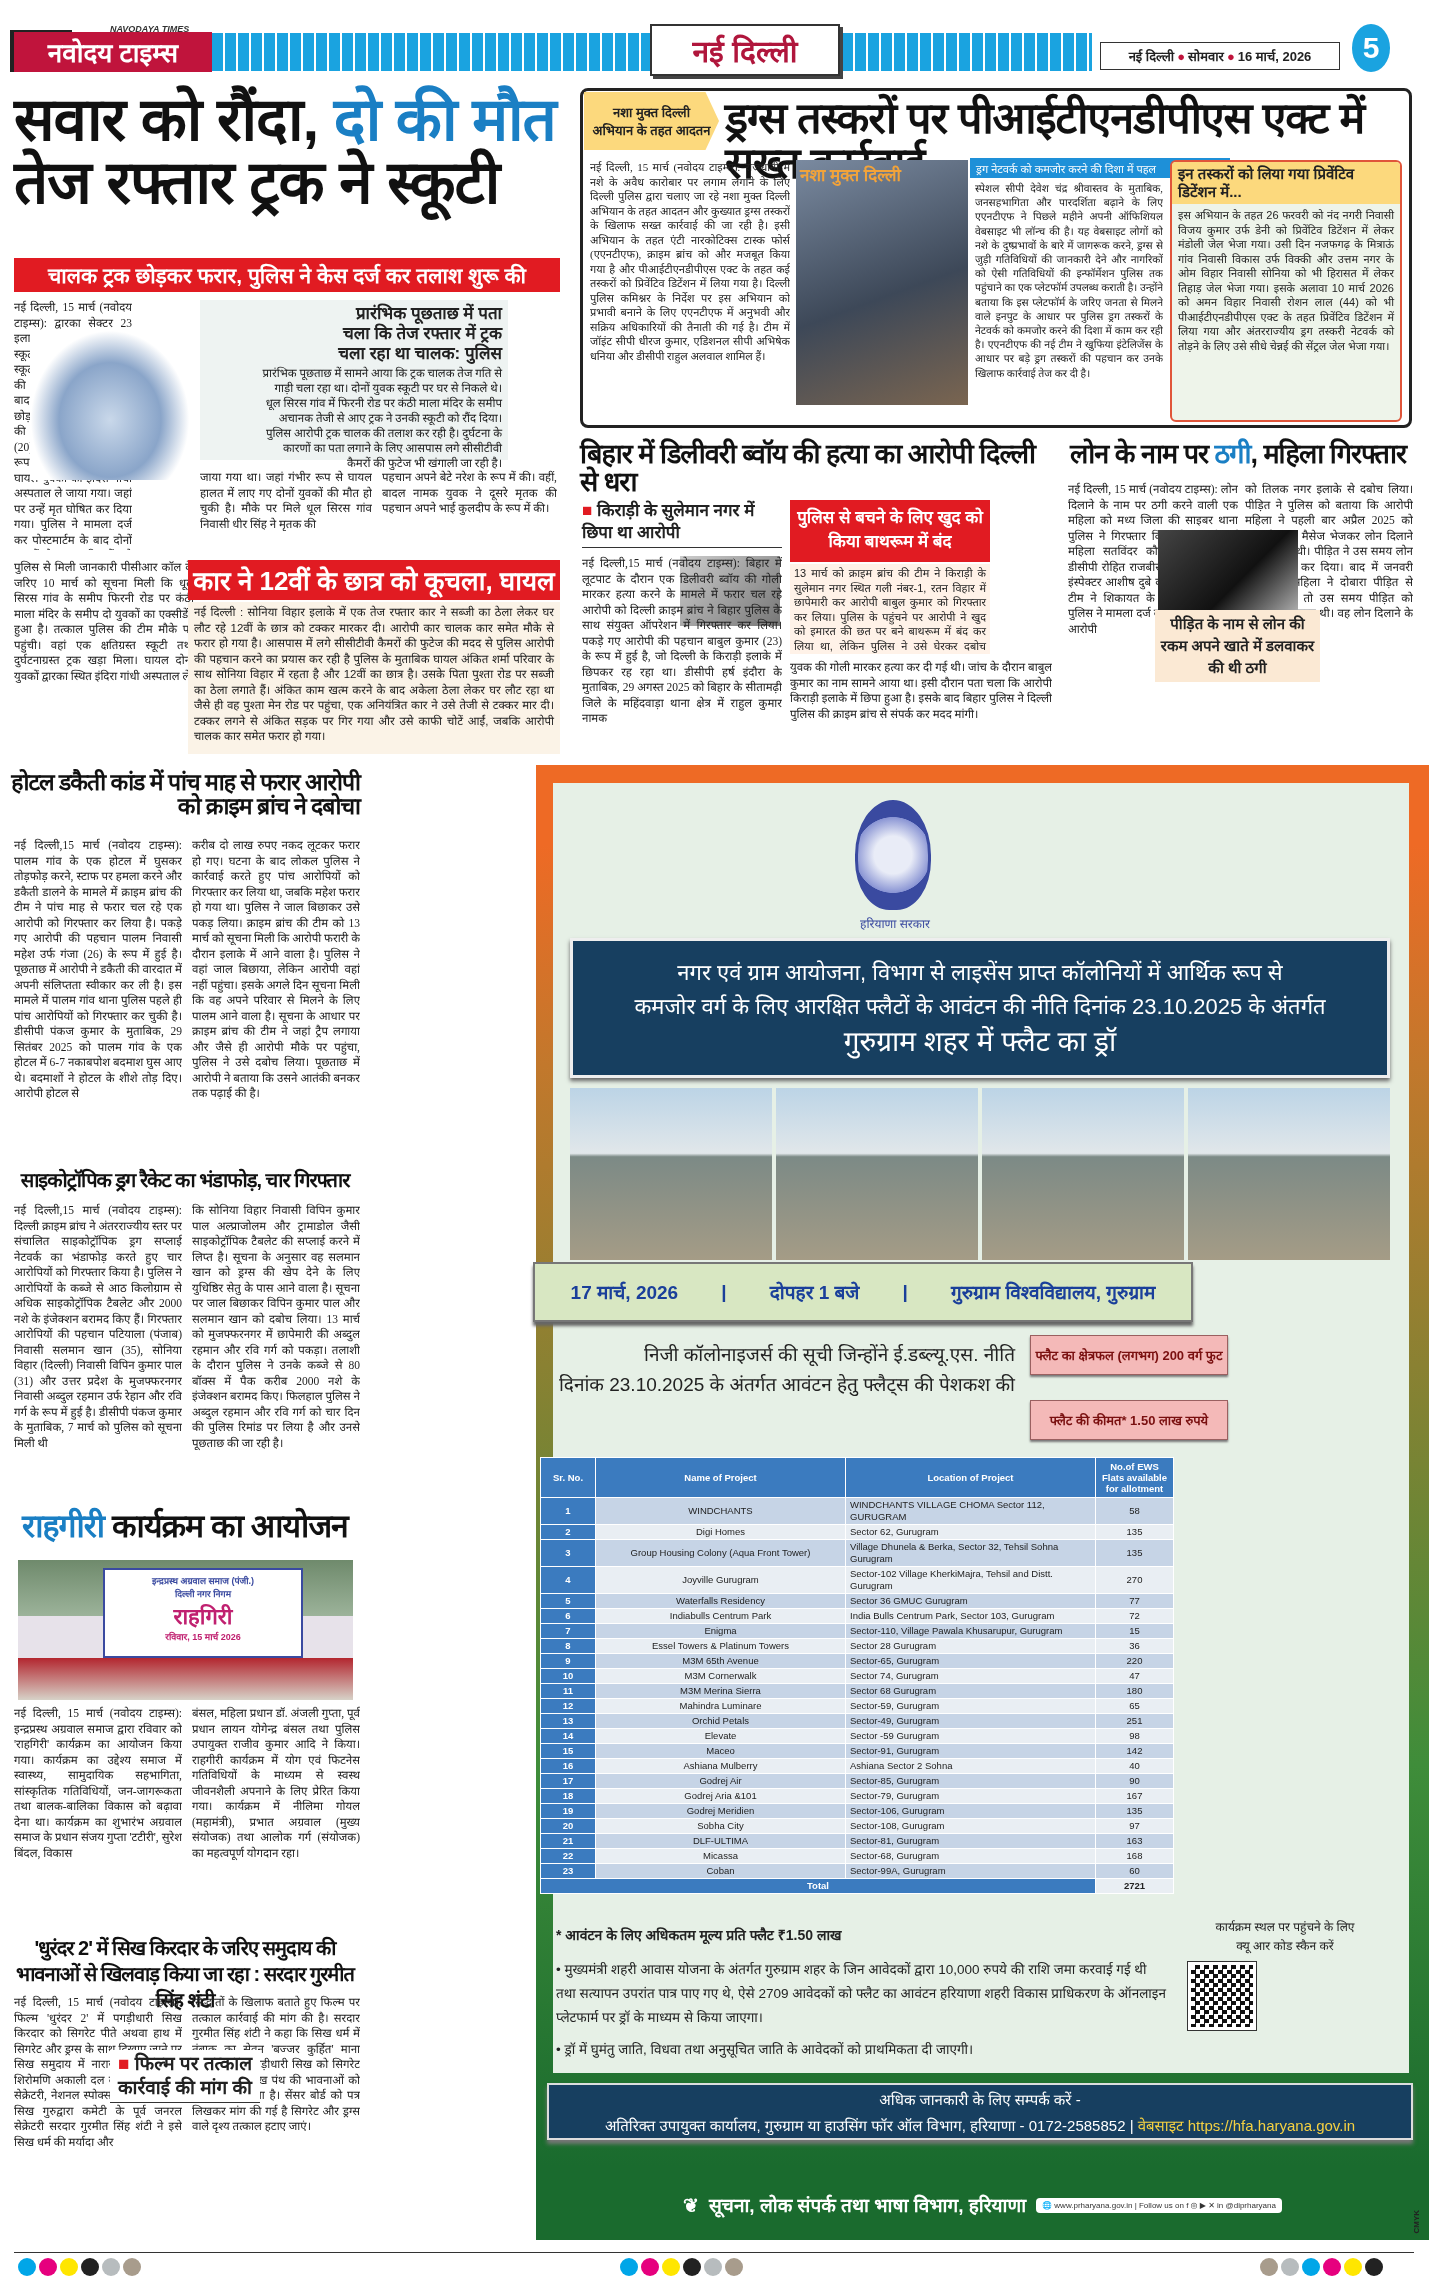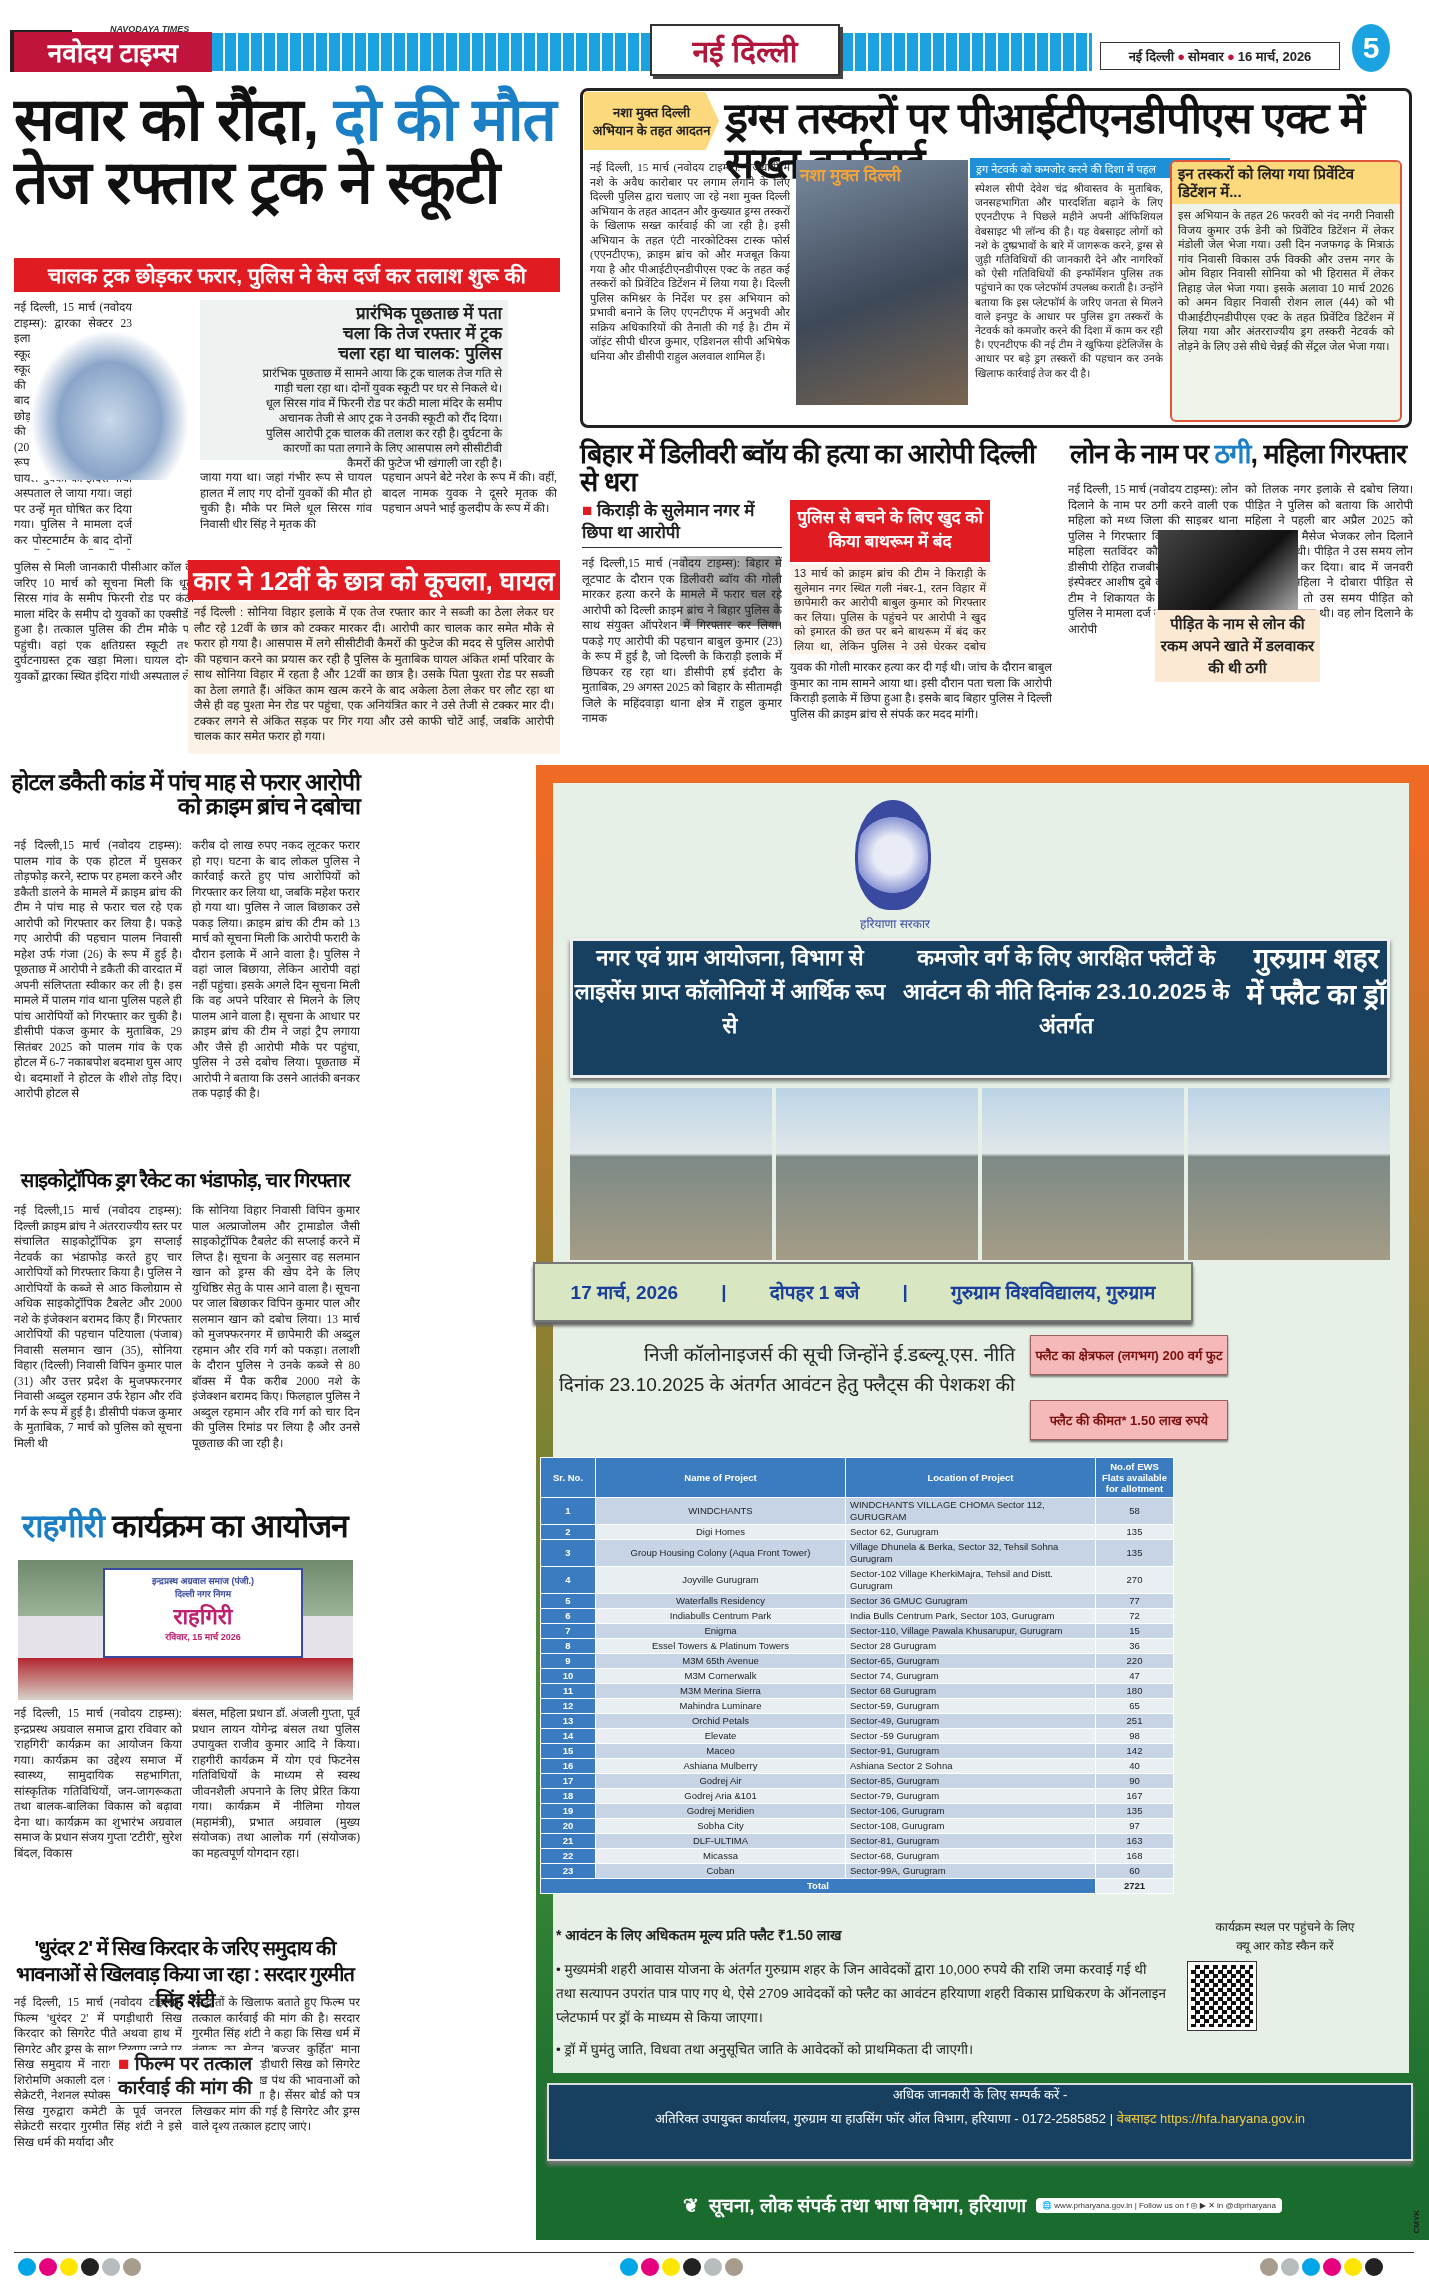--- a/index.html
+++ b/index.html
@@ -23,37 +23,37 @@
 .drug-tag{left:584px;top:92px;width:135px;height:58px;background:#fcd97d;font-size:13px;font-weight:bold;display:flex;flex-direction:column;align-items:center;justify-content:center;clip-path:polygon(0 0,90% 0,100% 50%,90% 100%,0 100%)}
 .drug-img{left:796px;top:160px;width:172px;height:245px;background:linear-gradient(160deg,#7a8aa0,#3d4858 55%,#7a6550)}
 .drug-img-title{left:800px;top:163px;font-size:17px;font-weight:bold;color:#f2a33a}
 .drug-sub{left:970px;top:158px;width:260px;height:20px;background:#1e90d8;color:#fff;font-size:11px;display:flex;align-items:center;padding-left:6px}
 .prevent-box{left:1170px;top:160px;width:232px;height:262px;border:2px solid #e0553a;border-radius:6px;background:#eef4ea;overflow:hidden}
 .prevent-head{background:#fcd97d;font-size:15px;font-weight:bold;padding:3px 6px;line-height:18px}
 .ad{left:536px;top:765px;width:893px;height:1475px;background:linear-gradient(#ee6a25 0,#ee6a25 80px,#c2782c 300px,#3f8d3a 1000px,#1a6b2e 1400px);}
 .ad-inner{left:553px;top:783px;width:856px;height:1290px;background:#e6f0e6}
 .emblem{left:855px;top:800px;width:76px;height:110px;border-radius:50% 50% 45% 45%;border:3px solid #3a4aa0;background:radial-gradient(circle,#e9ecf7 30%,#8a95d4 60%,#3a4aa0 61%)}
 .emblem-label{left:850px;top:915px;width:90px;text-align:center;font-size:12px;color:#3a4aa0}
-.ad-title{left:570px;top:938px;width:820px;height:140px;background:#173f60;border:3px solid #eee;box-shadow:0 3px 4px #666;color:#fff;text-align:center;font-weight:bold;display:flex;flex-direction:row;justify-content:center}
+.ad-title{left:570px;top:938px;width:820px;height:140px;background:#173f60;border:3px solid #eee;box-shadow:0 3px 4px #666;color:#fff;text-align:center;font-weight:normal;display:flex;flex-direction:column;justify-content:center}
 .ad-title .l{font-size:22px;line-height:34px}
 .ad-title .big{font-size:28px;line-height:36px}
 .photos{left:570px;top:1088px;width:820px;height:172px;display:flex;gap:4px}
 .photo{flex:1;background:linear-gradient(180deg,#bcd4e6 0,#e1e7ea 38%,#7c8a86 40%,#a59c86 100%)}
 .ad-pink{background:#f4b9b8;border:1px solid #9a6060;box-shadow:0 2px 2px #777;color:#7a1010;font-weight:bold;font-size:13px;display:flex;align-items:center;justify-content:center}
 .tbl{left:540px;top:1457px;width:634px;border-collapse:collapse;font-size:9.5px;color:#222}
 .tbl th{background:#3b7bbf;color:#fff;font-weight:bold;border:1px solid #fff;padding:3px 4px;font-size:9.5px}
 .tbl td{border:1px solid #fff;padding:1px 4px;line-height:12px}
 .tbl td.sr{background:#3b7bbf;color:#fff;text-align:center;font-weight:bold;width:55px}
 .tbl tr:nth-child(odd) td:not(.sr){background:#c6d4e6}
 .tbl tr:nth-child(even) td:not(.sr){background:#e9eef3}
 .tbl td.n{text-align:center}
 .tbl td.num{text-align:center;width:78px}
 .tbl tr.total td{background:#3b7bbf !important;color:#fff;font-weight:bold;text-align:center}
 .tbl tr.total td.tv{background:#e9eef3 !important;color:#222}
-.contact{left:547px;top:2083px;width:866px;height:78px;background:#173f60;border:2px solid #ddd;box-shadow:0 4px 4px #777;color:#fff;text-align:center;font-size:13px;display:flex;flex-direction:column;gap:6px}
+.contact{left:547px;top:2083px;width:866px;height:57px;background:#173f60;border:2px solid #ddd;box-shadow:0 4px 4px #777;color:#fff;text-align:center;font-size:15px;display:flex;flex-direction:column;justify-content:center;gap:6px}
 .contact .web{color:#f5d142}
 .footer-ad{left:536px;top:2178px;width:893px;height:54px;color:#fff;display:flex;align-items:center;justify-content:center;gap:10px;font-size:19px;font-weight:bold}
 .social{font-size:8px;background:#fff;color:#333;border-radius:4px;padding:3px 6px;font-weight:normal}
 .regmarks{top:2258px;height:22px;display:flex;gap:3px}
 .reg{width:18px;height:18px;border-radius:50%}
 .rule{height:1px;background:#333}
 .photo-ph{background:#999}
 </style>
 </head>
 <body>

